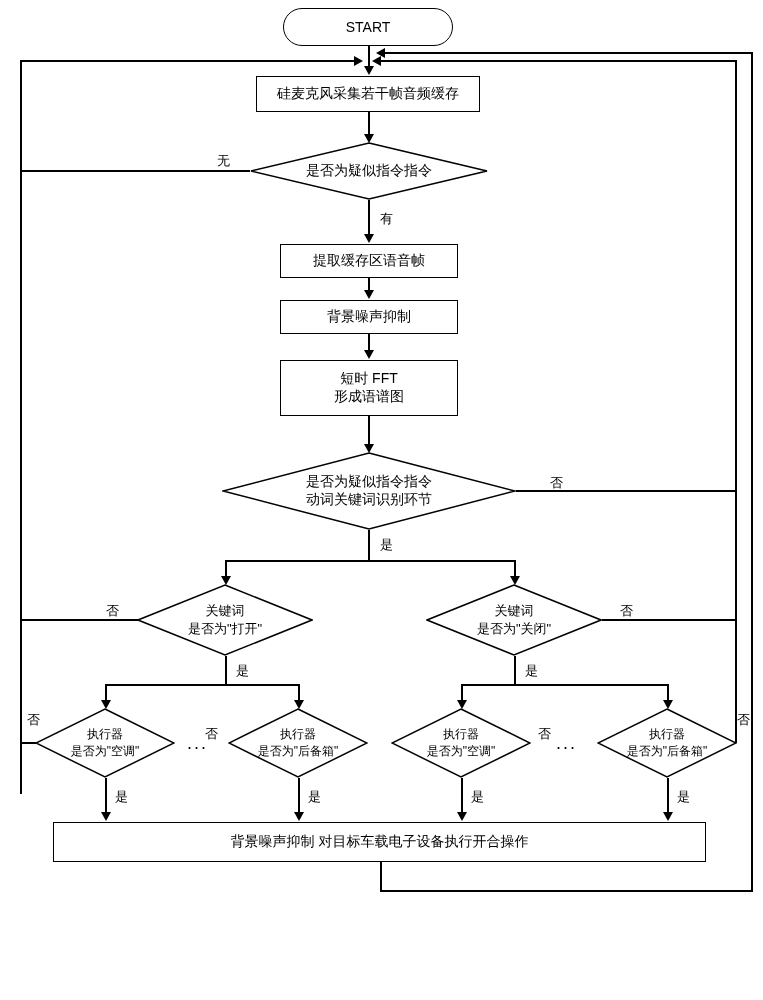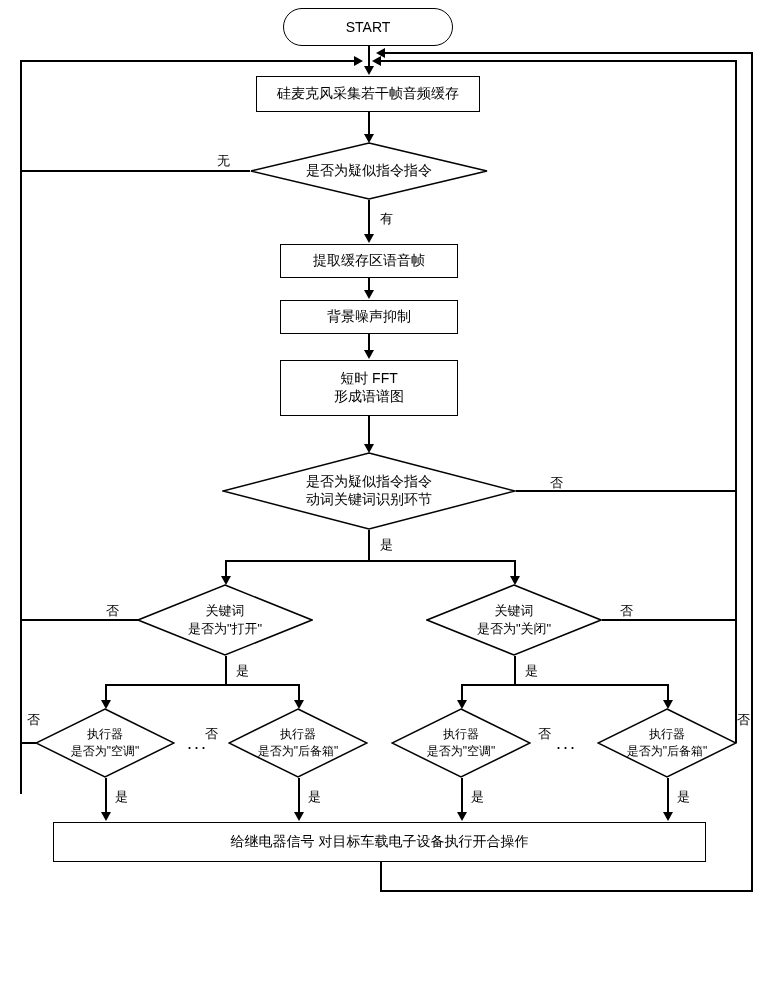--- a/index.html
+++ b/index.html
@@ -263,20 +263,20 @@
     <span>是否为"后备箱"</span>
   </div>
 </div>
 <div class="edge-label" style="left:735px; top:711px;">否</div>
 <div class="line vline" style="left:735px; top:491px; height:252px;"></div>
 <div class="edge-label" style="left:675px; top:788px;">是</div>
 <div class="line vline" style="left:667px; top:778px; height:36px;"></div>
 <div class="arrow-down" style="left:662.5px; top:812px;"></div>
 
 <div class="node process" style="left:53px; top:822px; width:653px; height:40px;">
-  <span>给继电器信号   对目标车载电子设备执行开合操作</span>
+  <span>背景噪声抑制   对目标车载电子设备执行开合操作</span>
 </div>
 
 <div class="line vline" style="left:380px; top:862px; height:28px;"></div>
 <div class="line hline" style="left:380px; top:890px; width:372px;"></div>
 <div class="line vline" style="left:751px; top:52px; height:840px;"></div>
 <div class="line hline" style="left:384px; top:52px; width:368px;"></div>
 <div class="arrow-left" style="left:376px; top:47.5px;"></div>
 
 </body></html>

